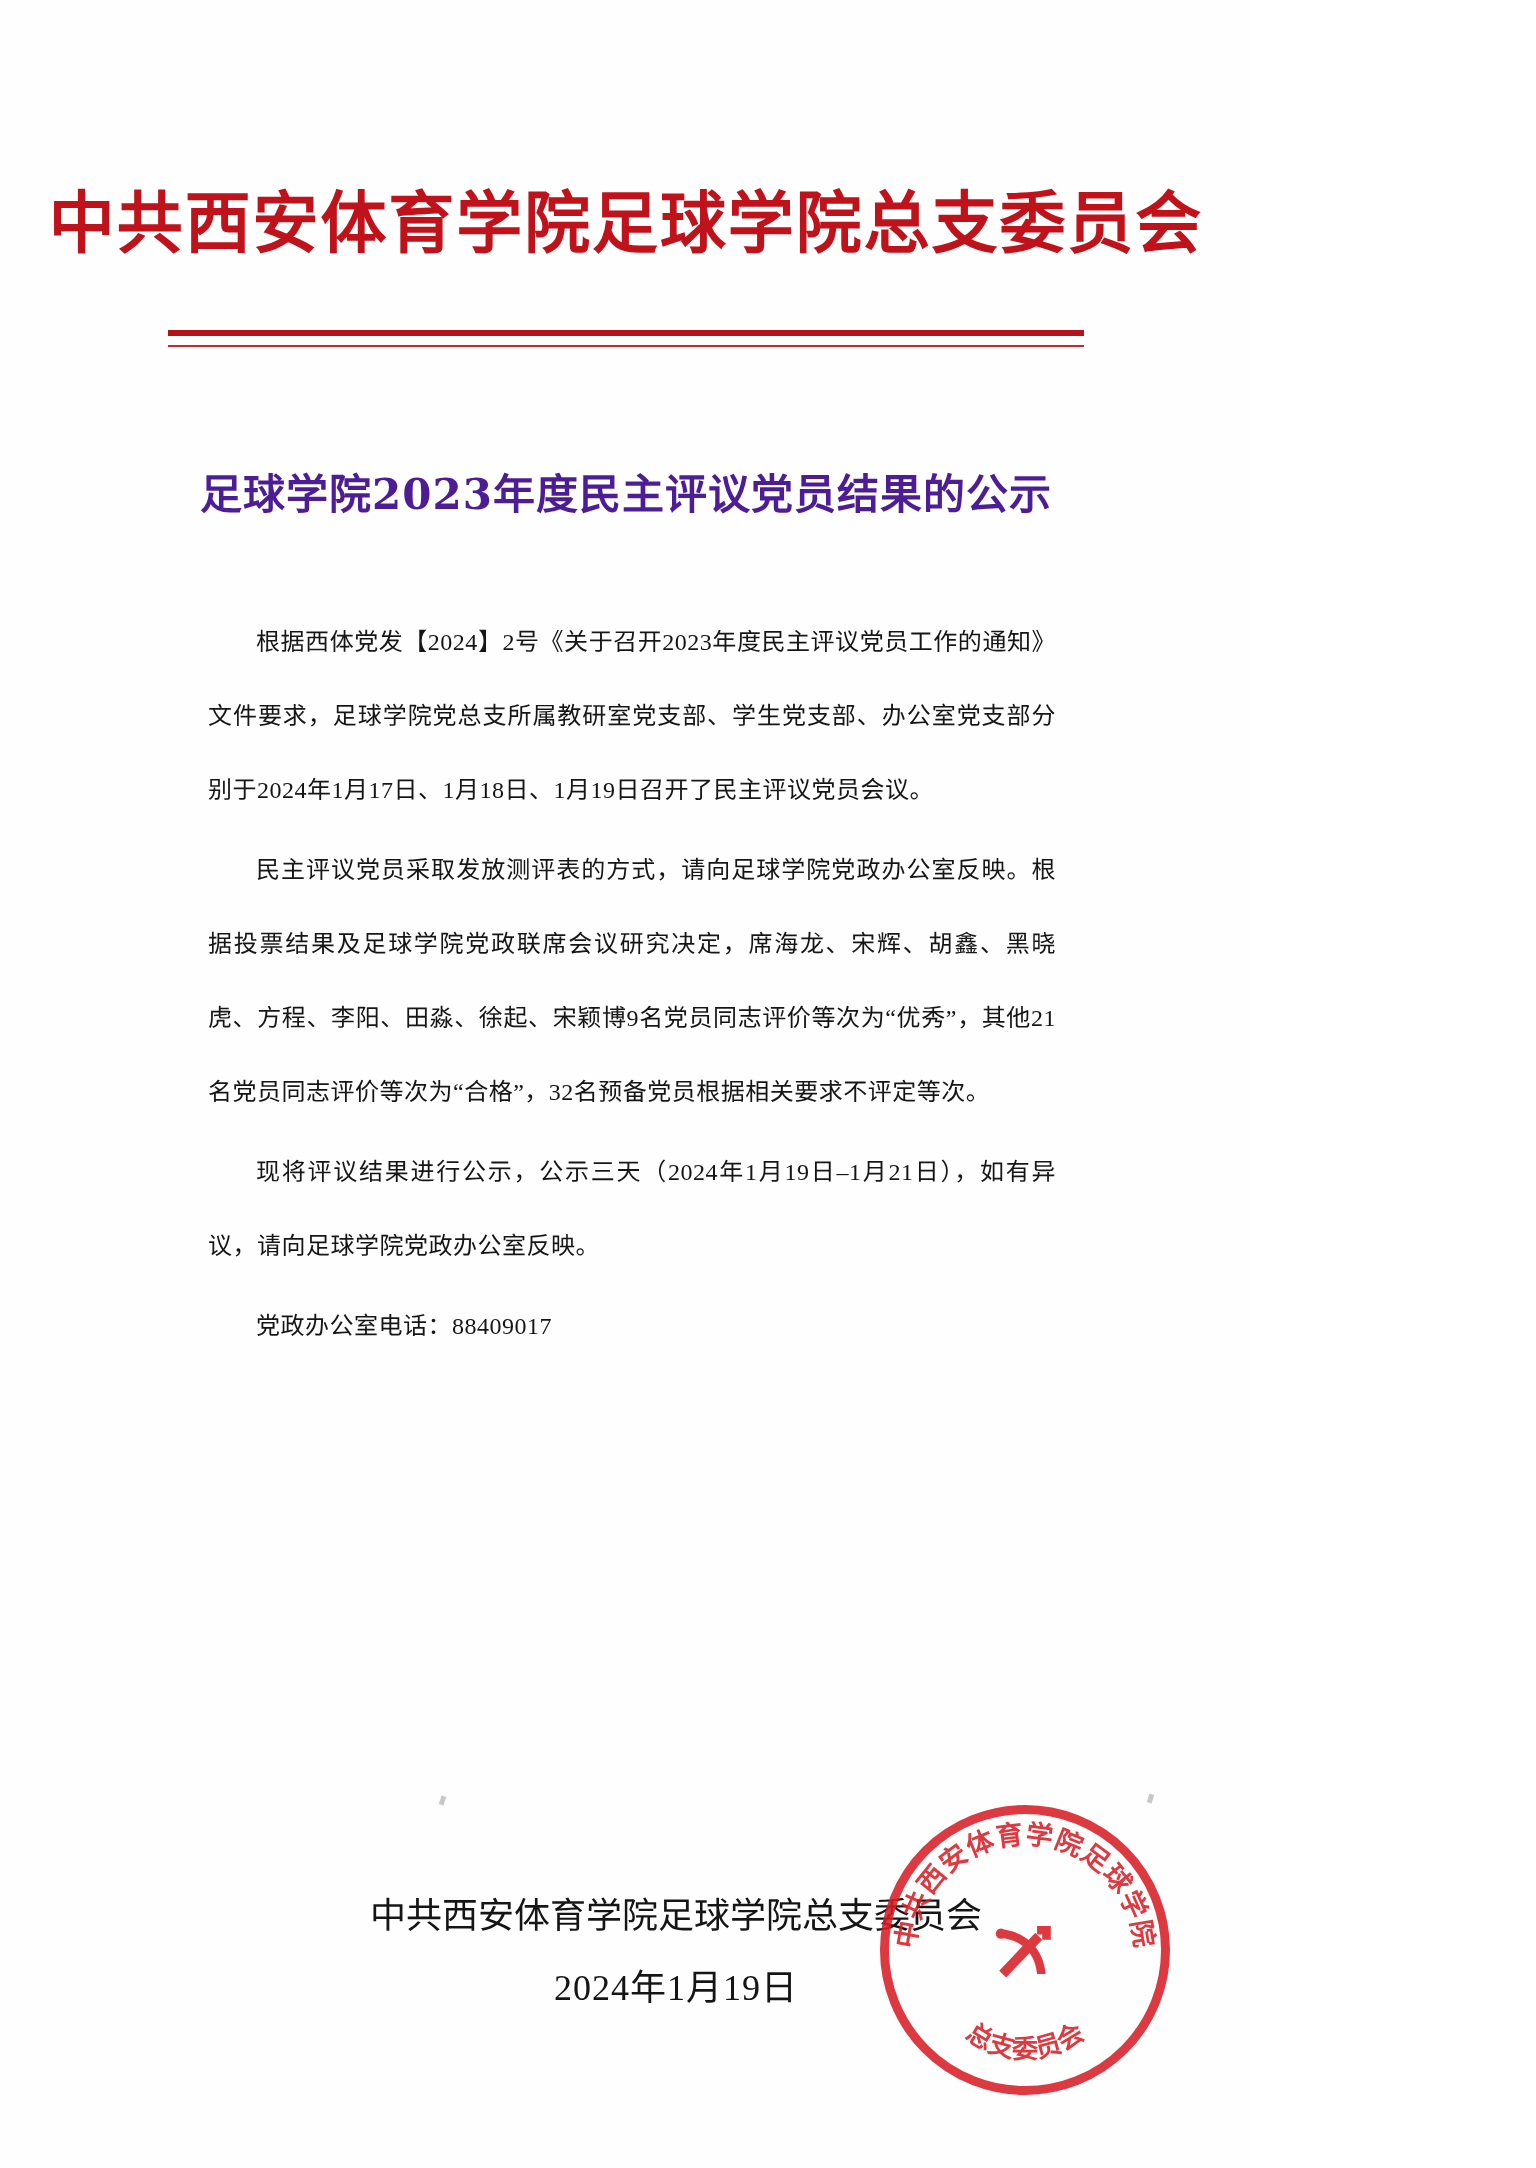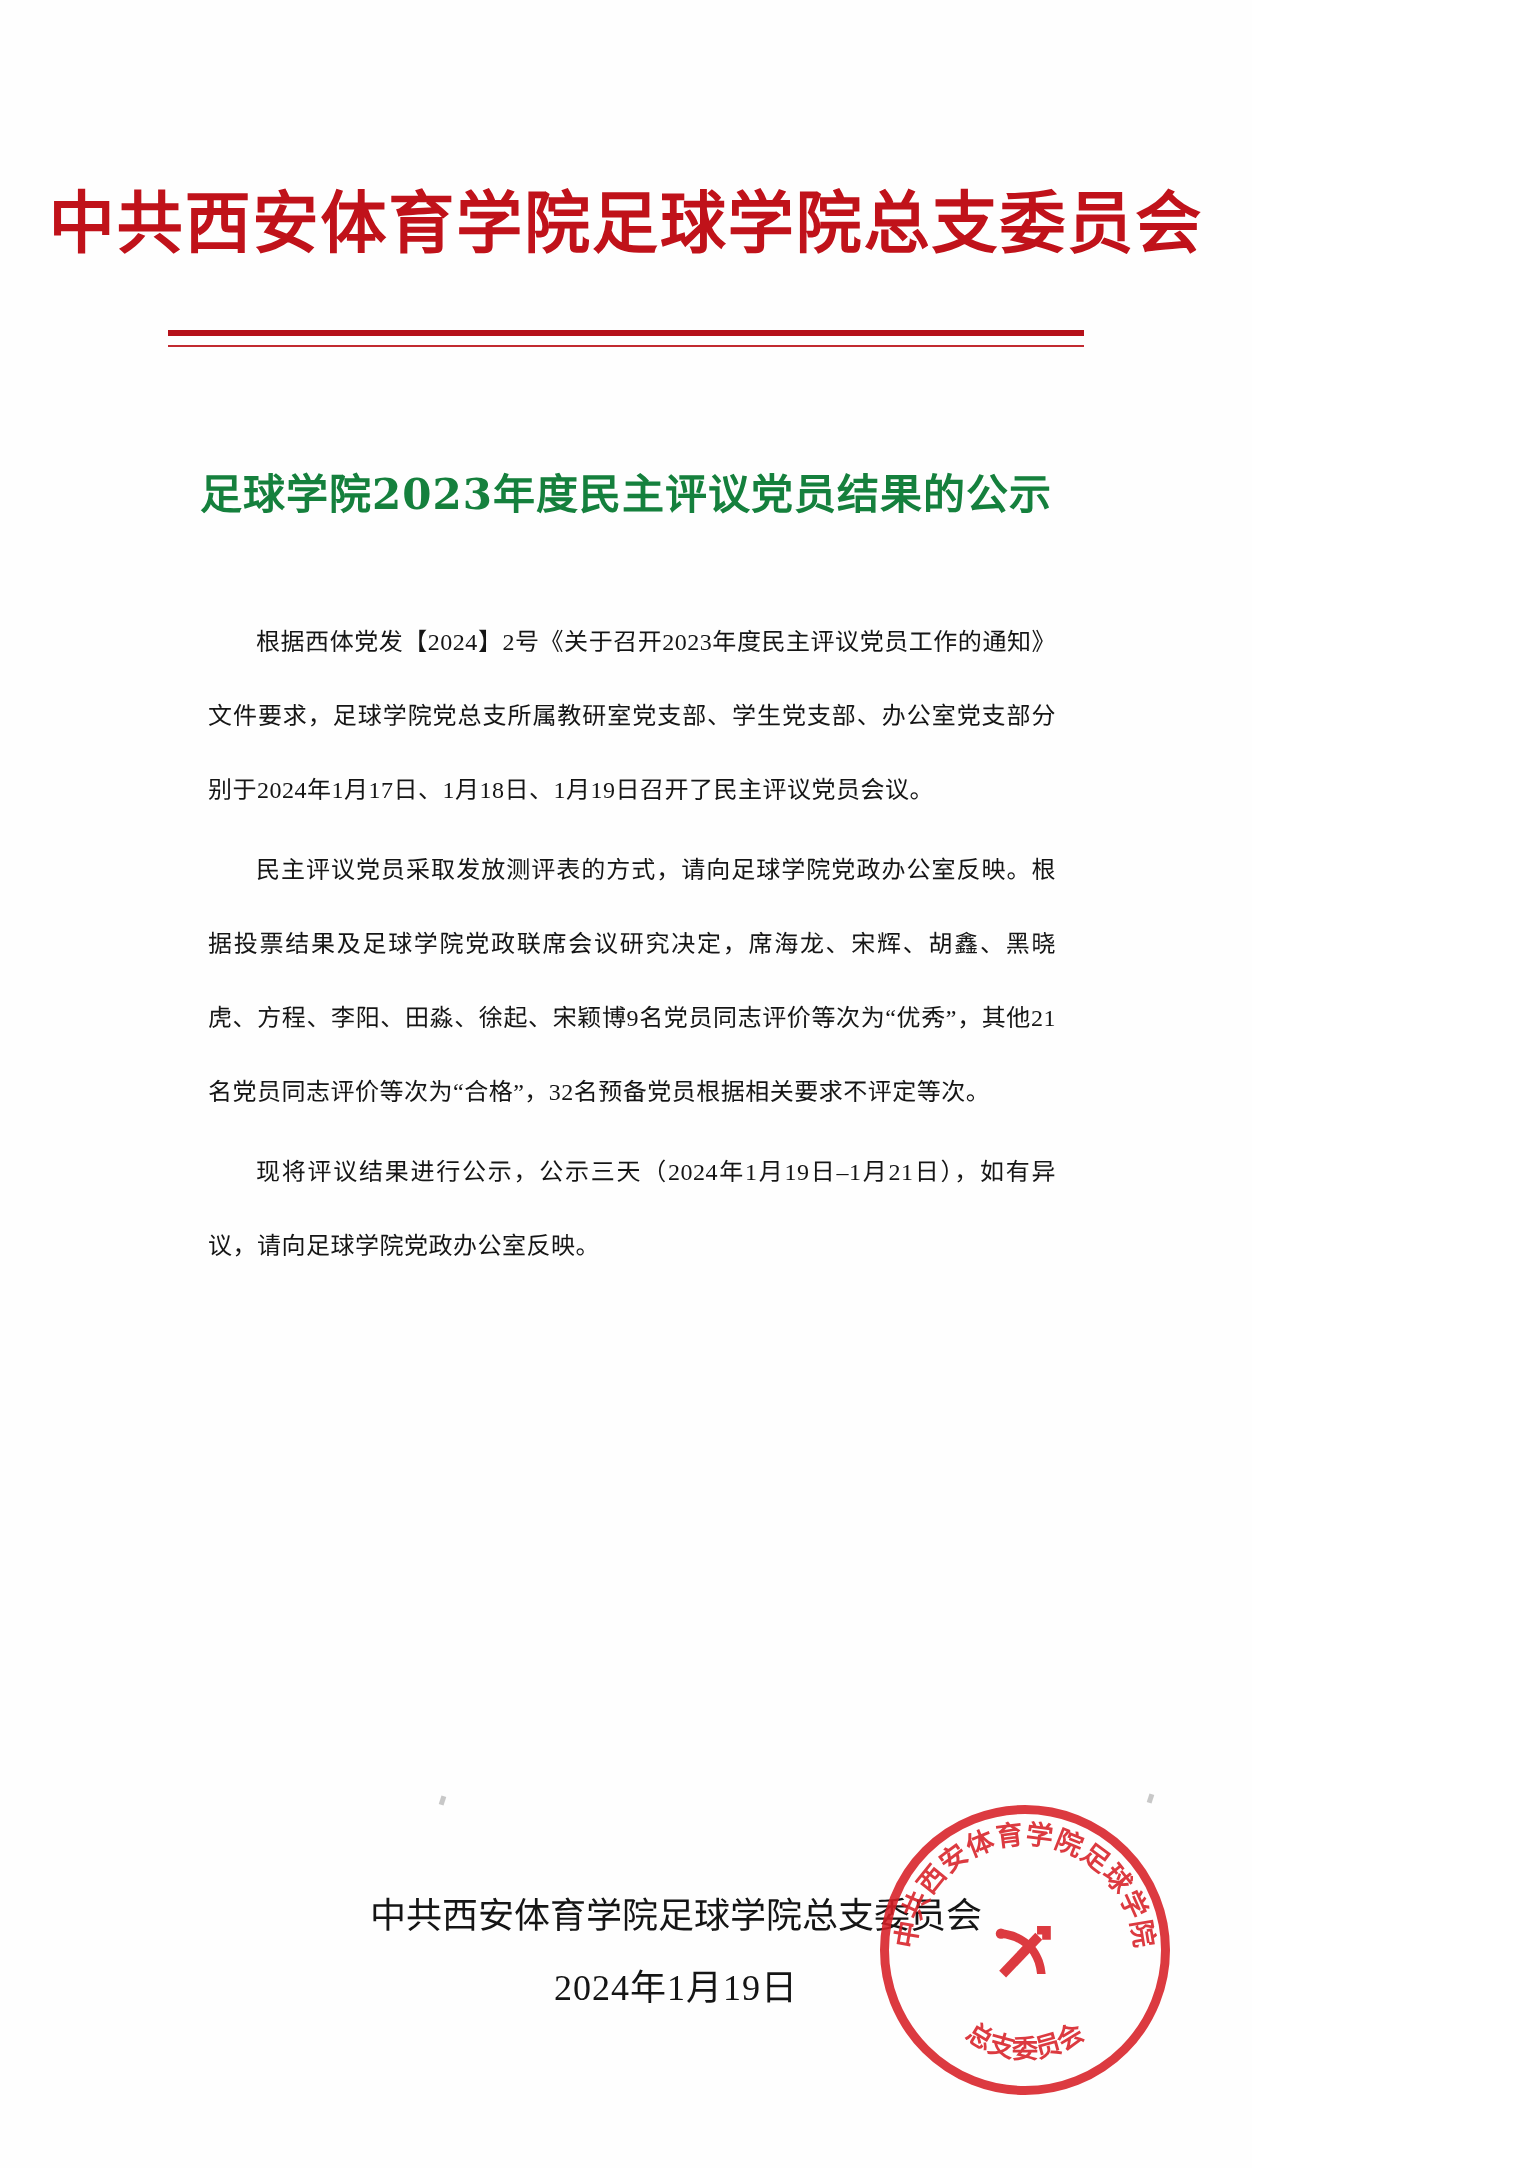--- a/index.html
+++ b/index.html
@@ -62,21 +62,21 @@
   .doc-title {
     position: absolute;
     left: 0;
     top: 460px;
     width: 100%;
     text-align: center;
     font-family: "DejaVu Serif", "Liberation Serif", serif;
     font-weight: 700;
     font-size: 42px;
     letter-spacing: 1px;
-    color: #15803d;
+    color: #4c1d95;
   }
 
   
   .body-text {
     position: absolute;
     left: 208px;
     right: 196px;
     top: 605px;
     font-size: 24px;
     line-height: 74px;
@@ -172,20 +172,21 @@
     <div class="rule-thick"></div>
     <div class="rule-thin"></div>
   </div>
 
   <div class="doc-title">足球学院2023年度民主评议党员结果的公示</div>
 
   <div class="body-text">
     <p>根据西体党发【2024】2号《关于召开2023年度民主评议党员工作的通知》文件要求，足球学院党总支所属教研室党支部、学生党支部、办公室党支部分别于2024年1月17日、1月18日、1月19日召开了民主评议党员会议。</p>
     <p>民主评议党员采取发放测评表的方式，请向足球学院党政办公室反映。根据投票结果及足球学院党政联席会议研究决定，席海龙、宋辉、胡鑫、黑晓虎、方程、李阳、田淼、徐起、宋颖博9名党员同志评价等次为“优秀”，其他21名党员同志评价等次为“合格”，32名预备党员根据相关要求不评定等次。</p>
     <p>现将评议结果进行公示，公示三天（2024年1月19日–1月21日），如有异议，请向足球学院党政办公室反映。</p>
+    <p class="no-indent-tail">党政办公室电话：88409017</p>
   </div>
 
   <div class="speck" style="left:440px; top:1796px;"></div>
   <div class="speck" style="left:1148px; top:1794px;"></div>
 
   <div class="signature">
     <div class="line1">中共西安体育学院足球学院总支委员会</div>
     <div class="line2">2024年1月19日</div>
   </div>
 

